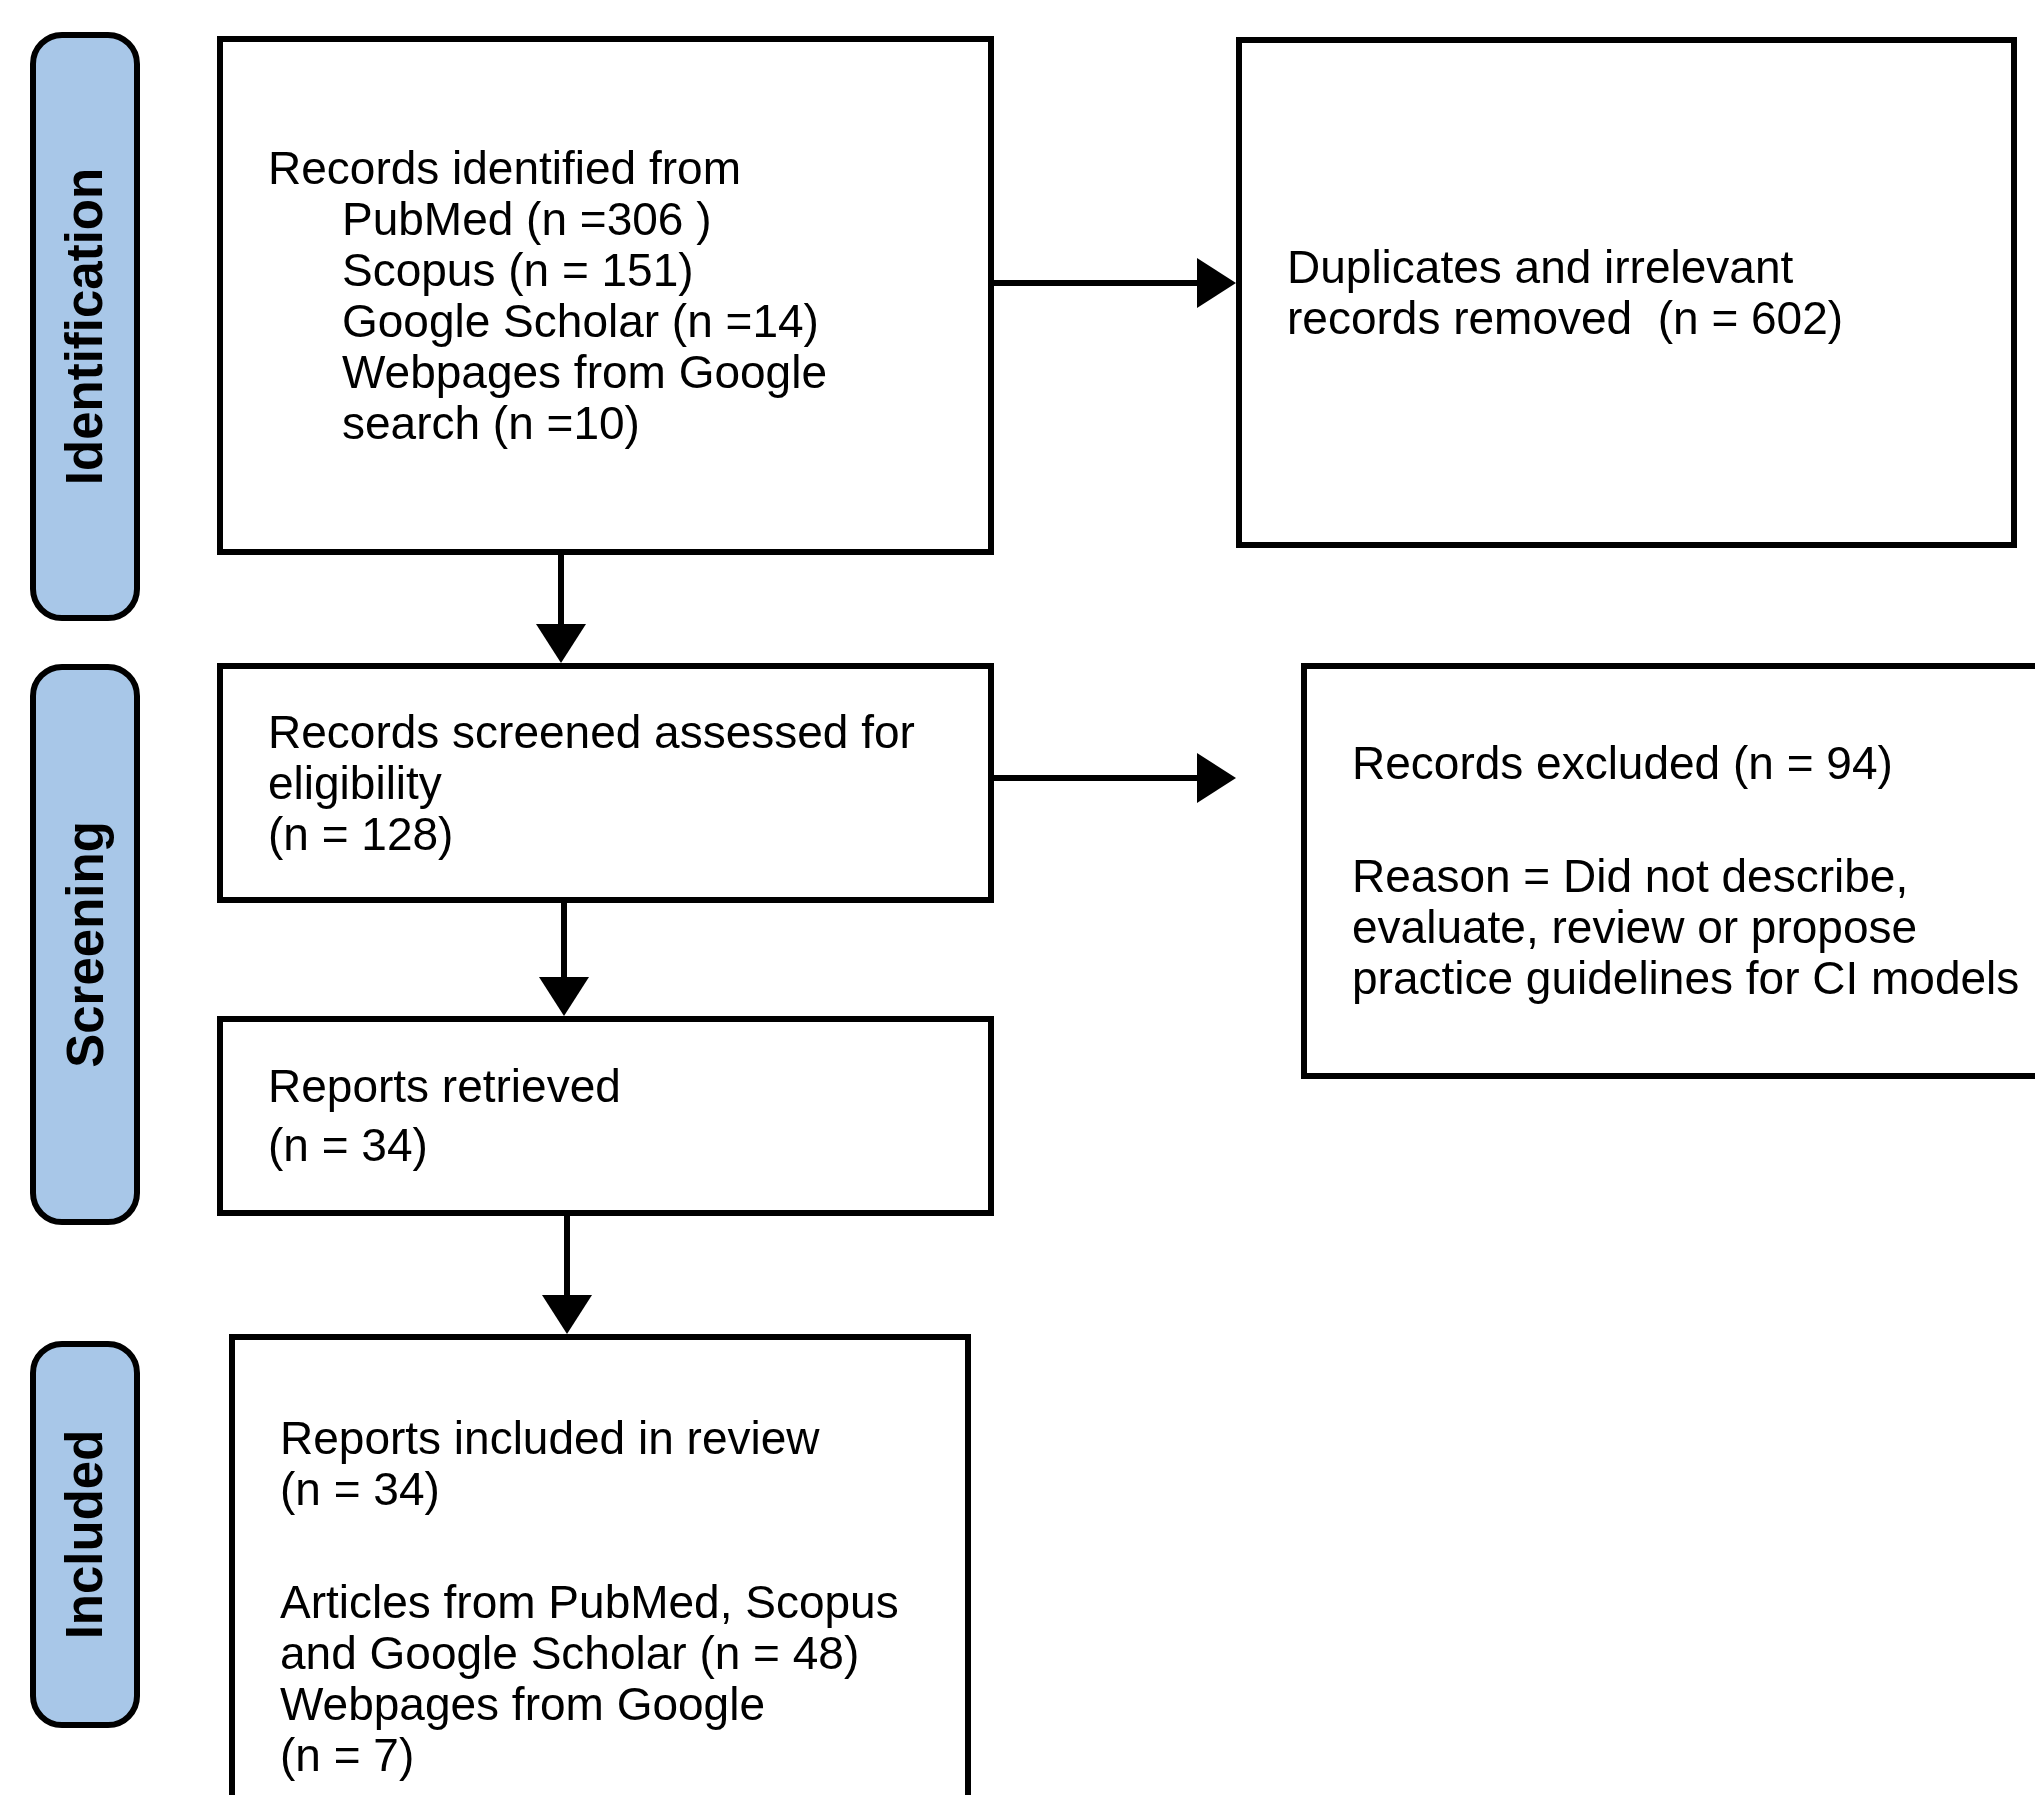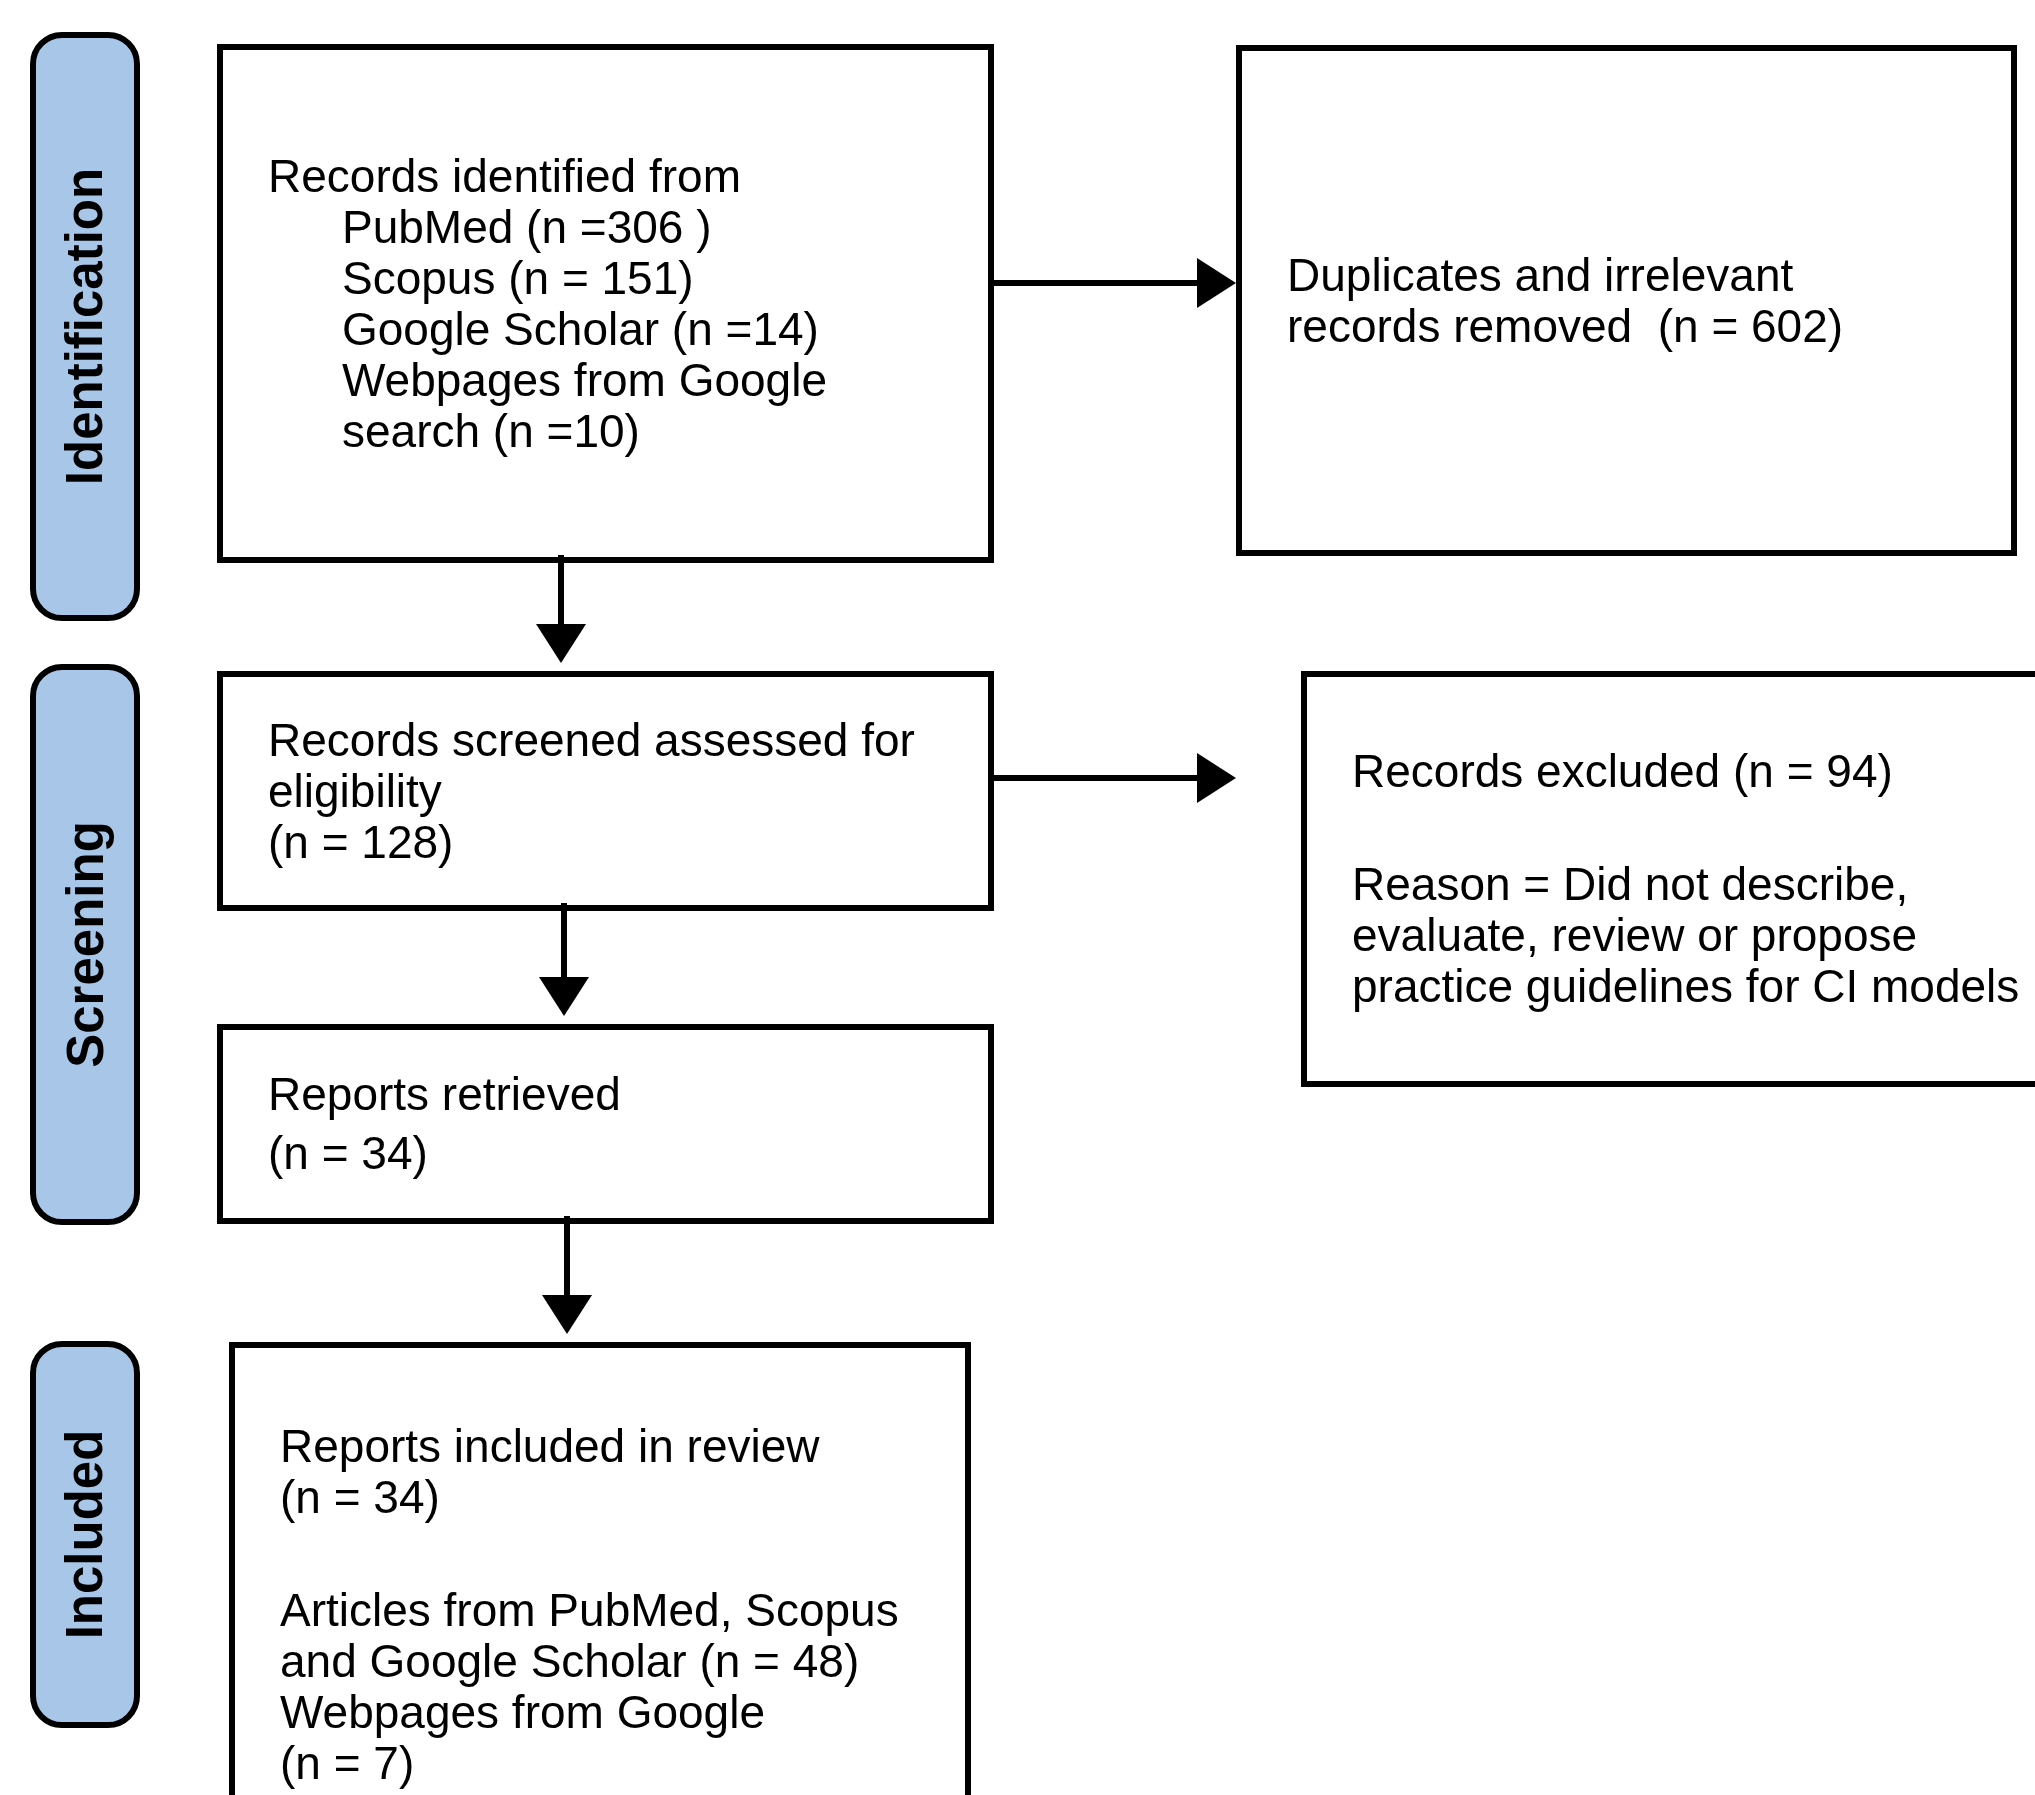--- a/index.html
+++ b/index.html
@@ -17,21 +17,21 @@
          display:flex;align-items:center;justify-content:center;}
   .stage-text{transform:rotate(-90deg);white-space:nowrap;
               font-size:51px;font-weight:bold;color:var(--text);}
   .stage-identification{top:32px;height:589px;}
   .stage-screening{top:664px;height:561px;}
   .stage-included{top:1341px;height:387px;}
 
   
   .fbox{position:absolute;background:var(--box_fill);border:6.2px solid var(--box_border);
         display:flex;flex-direction:column;justify-content:center;
-        padding-left:45px;padding-right:15px;margin-top:8px;}
+        padding-left:45px;padding-right:15px;}
   .box-records-identified{left:217px;top:36px;width:777px;height:519px;}
   .box-duplicates-removed{left:1236px;top:37px;width:781px;height:511px;}
   .box-records-screened{left:217px;top:663px;width:777px;height:240px;}
   .box-records-excluded{left:1301px;top:663px;width:781px;height:416px;}
   .box-reports-retrieved{left:217px;top:1016px;width:777px;height:200px;gap:8px;}
   .box-reports-included{left:229px;top:1334px;width:742px;height:526px;}
 
   .line{font-size:46px;line-height:51px;min-height:51px;white-space:pre-wrap;}
   .line:empty{height:62px;}
   .indent{padding-left:74px;}

